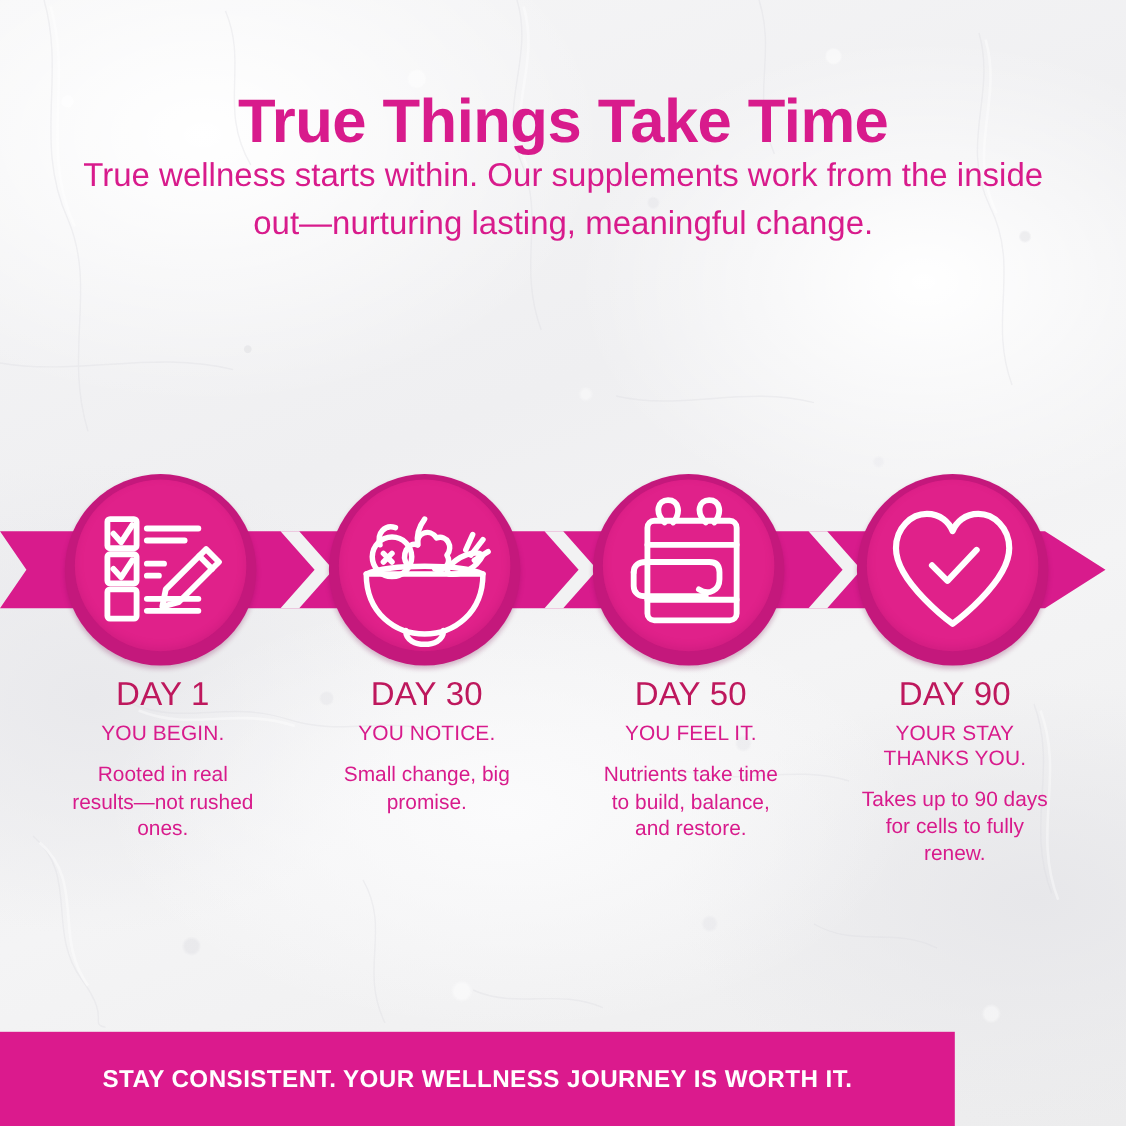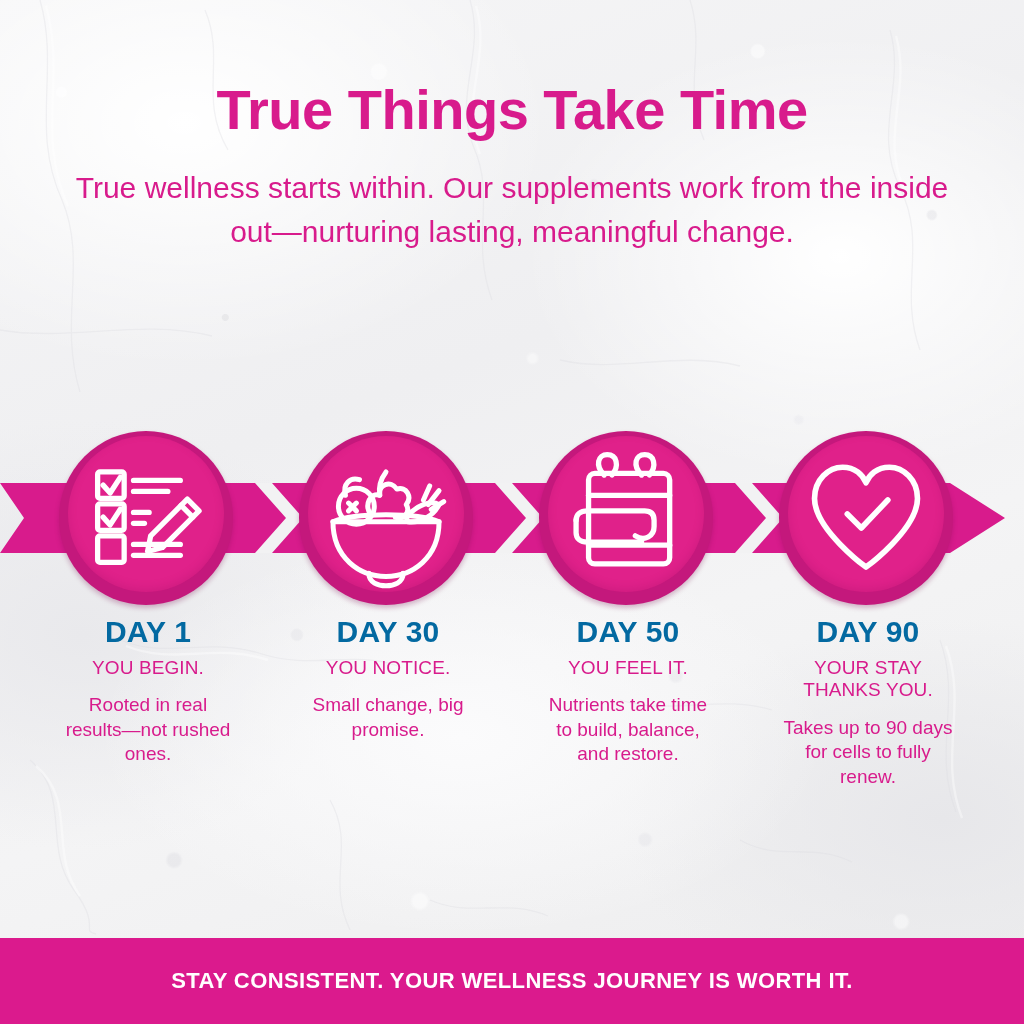--- a/index.html
+++ b/index.html
@@ -54,21 +54,20 @@
     font-weight:700;
     letter-spacing:-0.5px;
     margin-top:82px;
     line-height:1;
   }
   .subtitle {
     color:#D81B8C;
     font-size:30px;
     font-weight:500;
     line-height:1.48;
-    margin-top:28px;
     padding:0 64px;
   }
 
   
   #ribbon { position:absolute; left:0; top:0; width:1024px; height:1024px; z-index:1; }
 
   
   .steps { position:absolute; left:0; top:0; width:1024px; height:1024px; z-index:2; }
   .step { position:absolute; width:178px; text-align:center; }
   .circle-wrap {
@@ -82,35 +81,35 @@
   .disc {
     position:absolute; left:9px; top:5px; width:156px; height:156px;
     border-radius:50%;
     background:#E0218A;
     box-shadow:inset 0 -3px 8px rgba(150,15,95,.22);
   }
   .glyph { position:absolute; left:9px; top:5px; width:156px; height:156px; }
 
   .labels { position:absolute; top:616px; width:100%; }
   .day {
-    color:#0369a1; font-size:30px; font-weight:700; letter-spacing:.2px;
+    color:#be185d; font-size:30px; font-weight:400; letter-spacing:.2px;
     line-height:1.05;
   }
   .lead {
     color:#D81B8C; font-size:19px; font-weight:400; margin-top:9px;
     line-height:1.2; letter-spacing:.1px;
   }
   .desc {
     color:#D81B8C; font-size:19px; font-weight:500; margin-top:14px;
     line-height:1.28;
   }
 
   
   .footer {
-    position:absolute; left:0; bottom:0; width:1024px; height:86px;
+    position:absolute; left:0; bottom:0; width:868px; height:86px;
     background:#DB1A8D; z-index:4;
     display:flex; align-items:center; justify-content:center;
   }
   .footer-text {
     color:#ffffff; font-size:22px; font-weight:700; letter-spacing:.4px;
   }
 </style>
 </head>
 <body>
 

